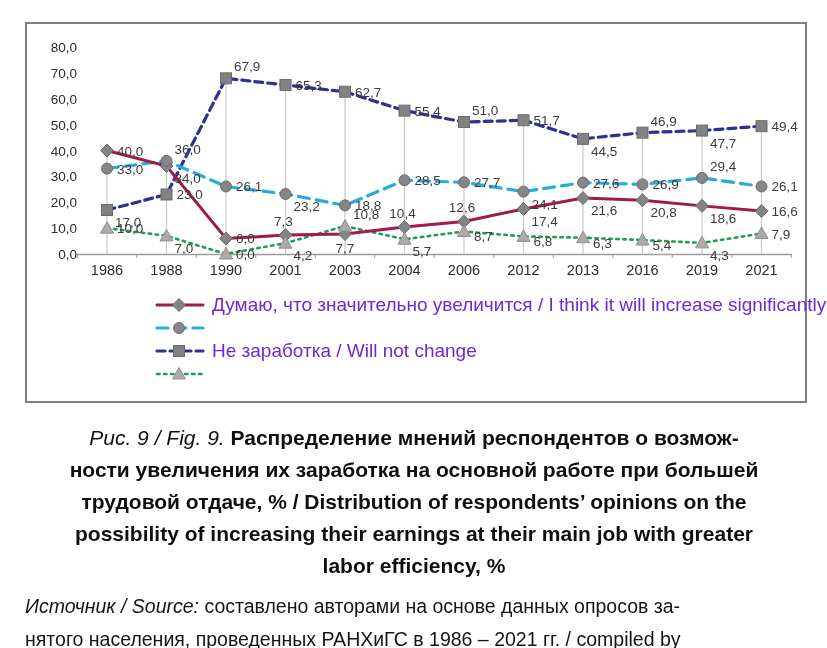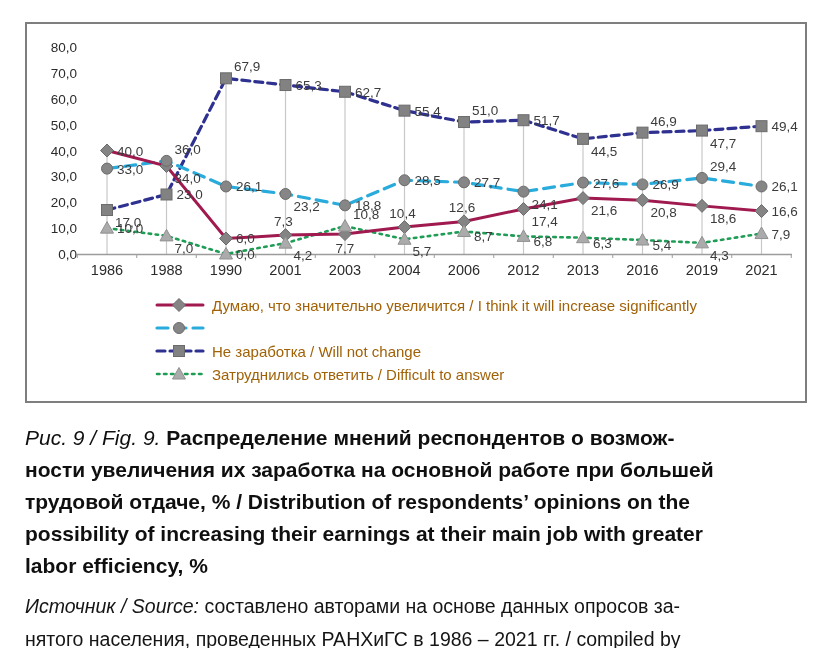--- a/index.html
+++ b/index.html
@@ -3,23 +3,23 @@
 <meta charset="utf-8">
 <style>
   html,body{margin:0;padding:0;background:#ffffff;}
   body{width:827px;height:648px;overflow:hidden;position:relative;
        font-family:"Liberation Sans",sans-serif;color:#111;}
   .chart-box{position:absolute;left:25px;top:22px;width:782px;height:381px;
              border:2px solid #7e7e7e;background:#fff;box-sizing:border-box;}
   .plot-svg{position:absolute;left:0;top:0;}
   .legend{position:absolute;left:128px;top:271px;display:flex;flex-direction:column;gap:3px;}
   .legend-row{display:flex;align-items:center;height:20px;gap:7px;}
-  .legend-label{font-size:15px;color:#a16207;white-space:nowrap;}
+  .legend-label{font-size:19px;color:#6d28d9;white-space:nowrap;}
   .caption{position:absolute;left:25px;top:422px;width:778px;
-           font-size:21px;line-height:32px;font-weight:bold;color:#0f0f0f;}
+           font-size:21px;line-height:32px;font-weight:bold;color:#0f0f0f;text-align:center;}
   .cap-prefix{font-style:italic;font-weight:400;}
   .cap-text{white-space:pre-line;}
   .source{position:absolute;left:25px;top:590px;width:778px;
           font-size:19.5px;line-height:33px;font-weight:400;color:#151515;}
   .src-prefix{font-style:italic;}
   .src-text{white-space:pre-line;}
 </style>
 </head>
 <body>
 
@@ -216,21 +216,20 @@
           <line x1="2" y1="8" x2="48" y2="8" stroke="#2E3190" stroke-width="3.2" stroke-linecap="round" stroke-dasharray="8 5"></line>
           <rect x="18.5" y="2.5" width="11" height="11" fill="#828282" stroke="#6b6b6b" stroke-width="1"></rect>
         </svg>
         <span class="legend-label">Не заработка / Will not change</span>
       </div>
       <div class="legend-row">
         <svg width="50" height="16" viewBox="0 0 50 16">
           <line x1="2" y1="8" x2="48" y2="8" stroke="#1F9C55" stroke-width="2.6" stroke-linecap="round" stroke-dasharray="2.5 4.5"></line>
           <path d="M24 1.5L30.5 13L17.5 13Z" fill="#ABABAB" stroke="#909090" stroke-width="1"></path>
         </svg>
-        <span class="legend-label">Затруднились ответить / Difficult to answer</span>
       </div>
     </div>
 </div>
 
 <div class="caption"><span class="cap-prefix">Рис. 9 / Fig. 9.</span><span class="cap-text"> Распределение мнений респондентов о возмож-
 ности увеличения их заработка на основной работе при большей
 трудовой отдаче, % / Distribution of respondents’ opinions on the
 possibility of increasing their earnings at their main job with greater
 labor efficiency, %</span></div>
 

